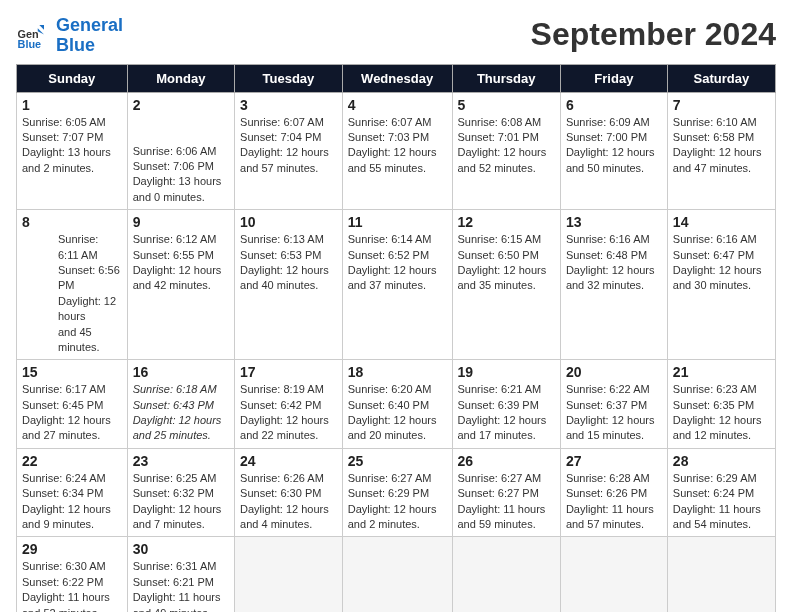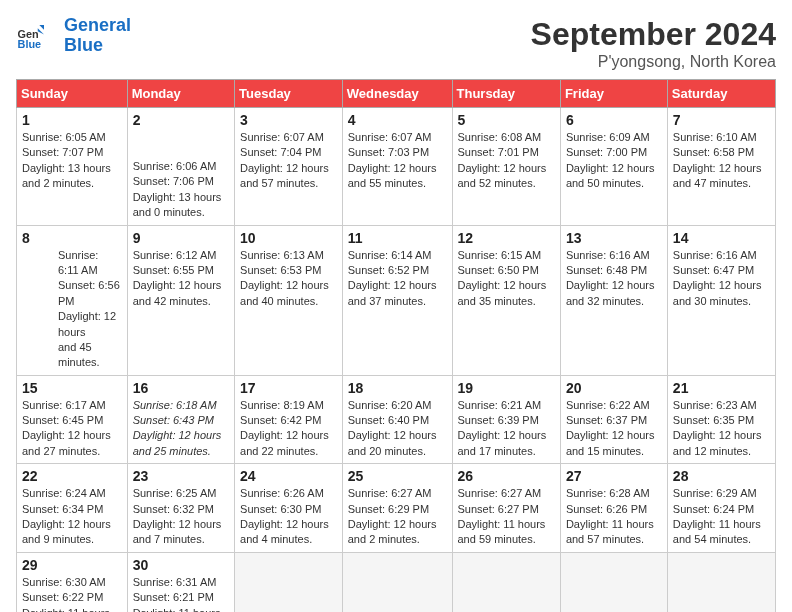--- a/index.html
+++ b/index.html
@@ -12,21 +12,21 @@
     }
     .header-area {
       display: flex;
       justify-content: space-between;
       align-items: flex-start;
       margin-bottom: 8px;
     }
     .logo {
       display: flex;
       align-items: center;
-      gap: 20px;
+      gap: 12px;
     }
     .logo-text {
       font-size: 18px;
       font-weight: bold;
       color: #333;
       line-height: 1.1;
     }
     .logo-text span {
       color: #1a6fc4;
     }
@@ -45,24 +45,24 @@
     .location-title {
       font-size: 16px;
       color: #555;
     }
     table {
       width: 100%;
       border-collapse: collapse;
       font-size: 11px;
     }
     thead tr th {
-      background-color: #ef4444;
+      background-color: #0f172a;
       color: #fff;
       padding: 6px 4px;
-      text-align: left;
+      text-align: center;
       font-size: 13px;
       font-weight: bold;
       border: 1px solid #aaa;
     }
     tbody tr td {
       border: 1px solid #ccc;
       vertical-align: top;
       padding: 4px 5px;
       height: 80px;
       width: 113px;
@@ -96,21 +96,20 @@
     </svg>
     <div>
       <div class="logo-text">
         <span>General</span><br>
         <span style="color:#1a6fc4">Blue</span>
       </div>
     </div>
   </div>
   <div class="title-area">
     <div class="month-title">September 2024</div>
-    <div class="location-title">P'yongsong, North Korea</div>
   </div>
 </div>
 
 <table>
   <thead>
     <tr id="weekday-header">
         <th>Sunday</th>
         <th>Monday</th>
         <th>Tuesday</th>
         <th>Wednesday</th>

